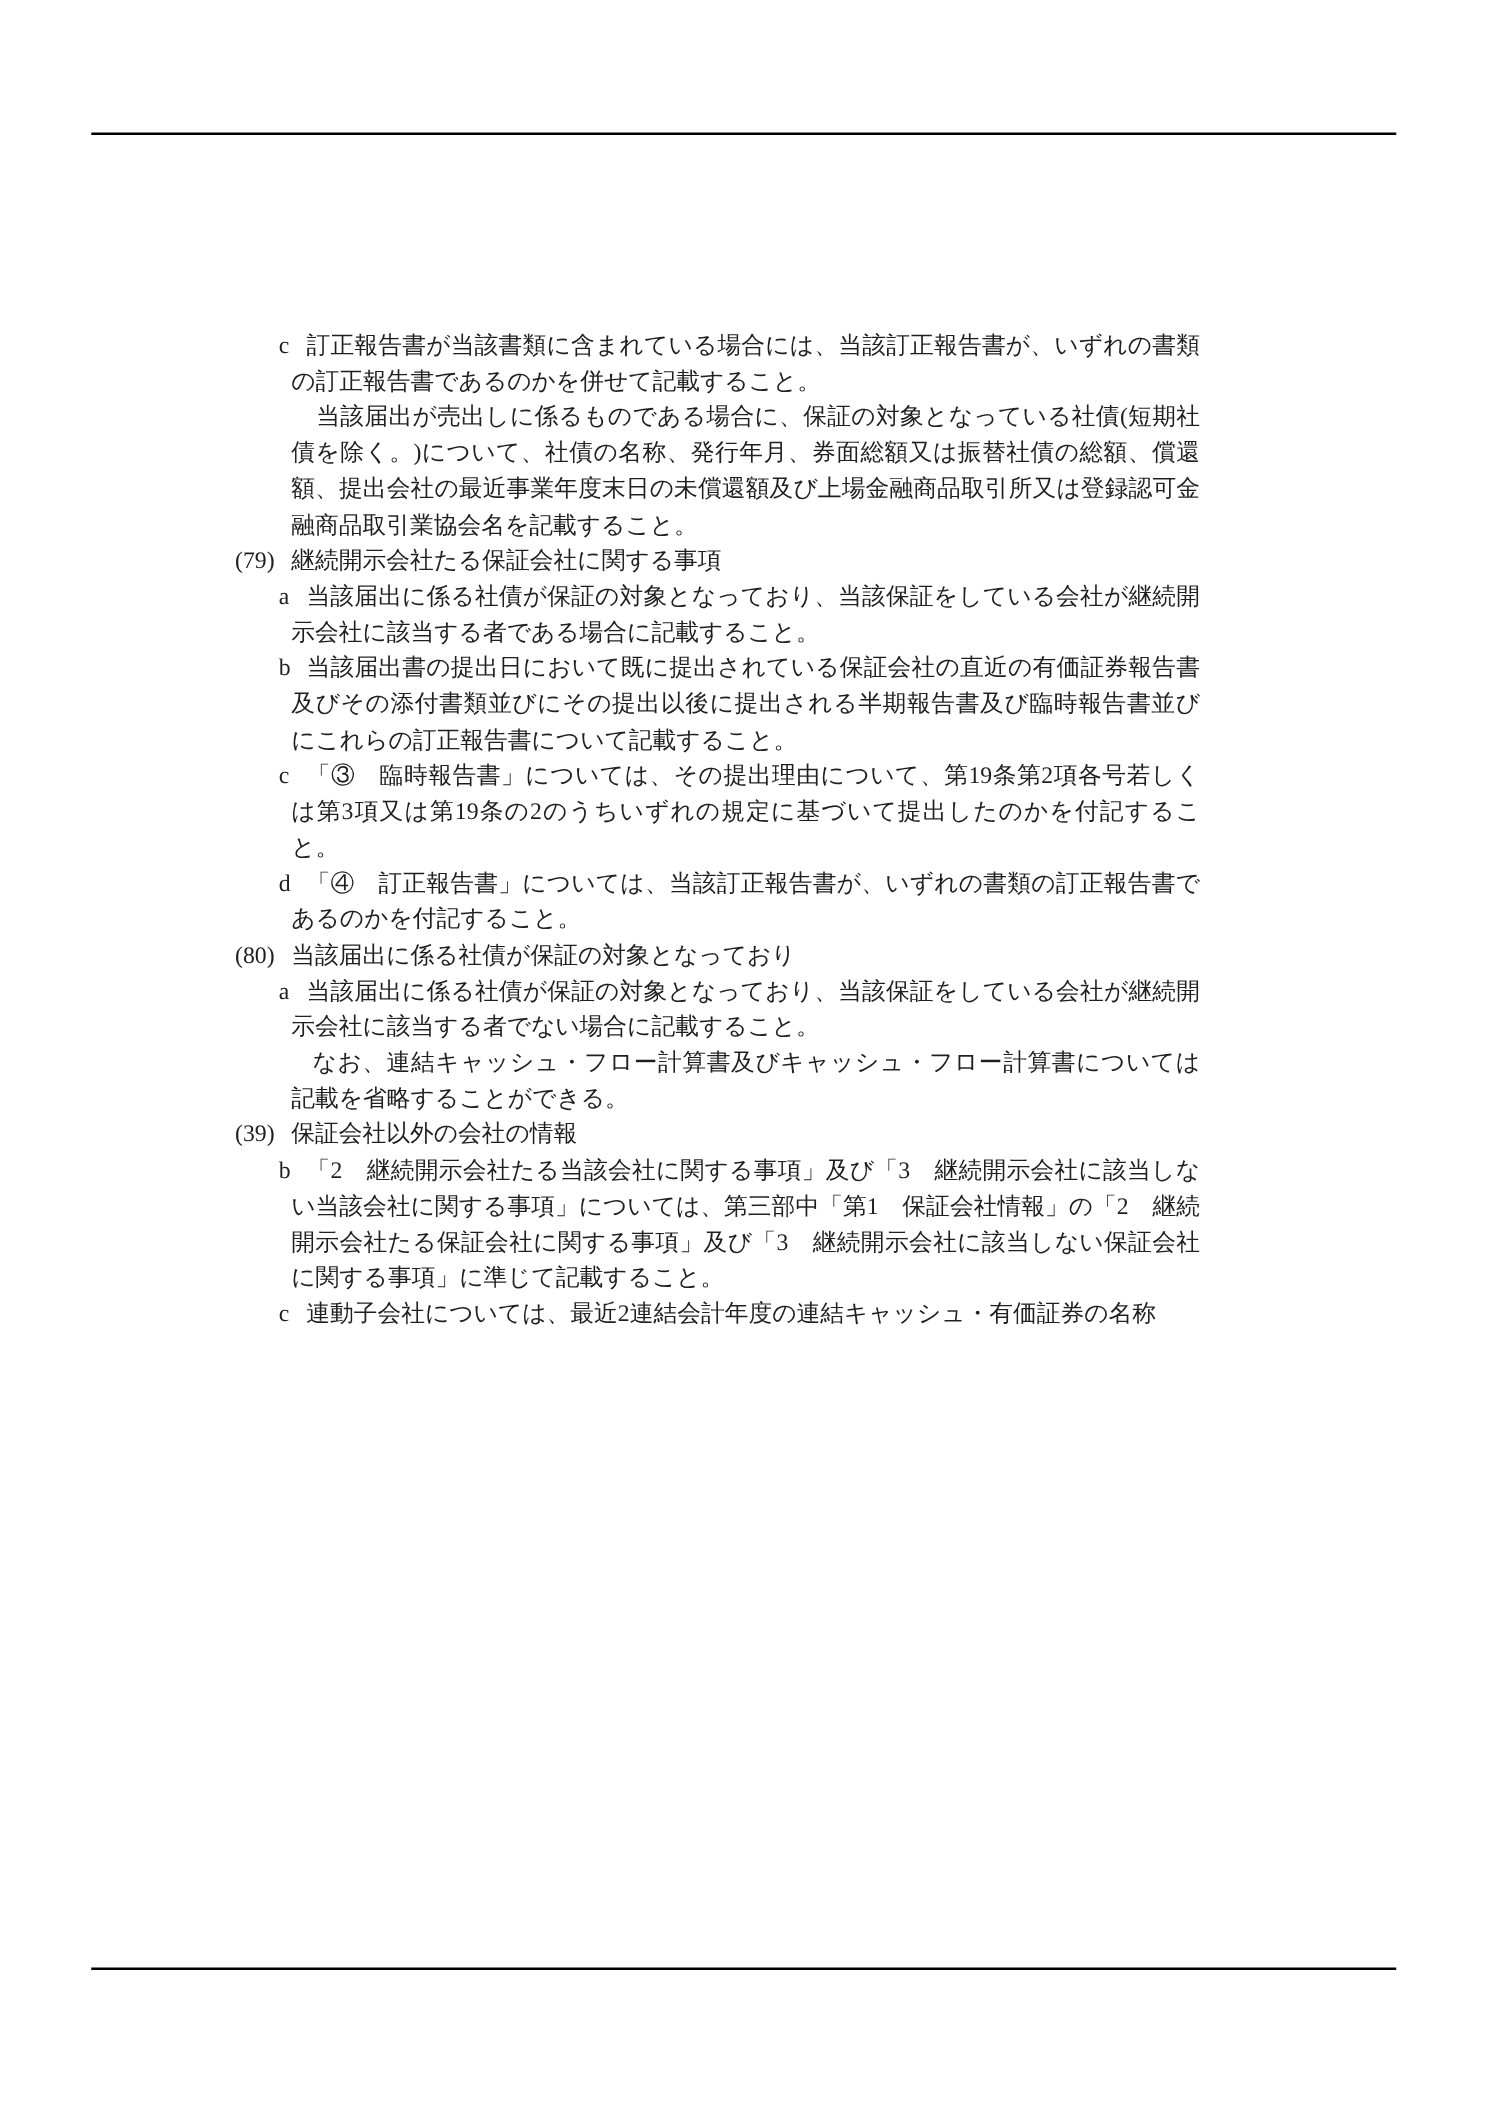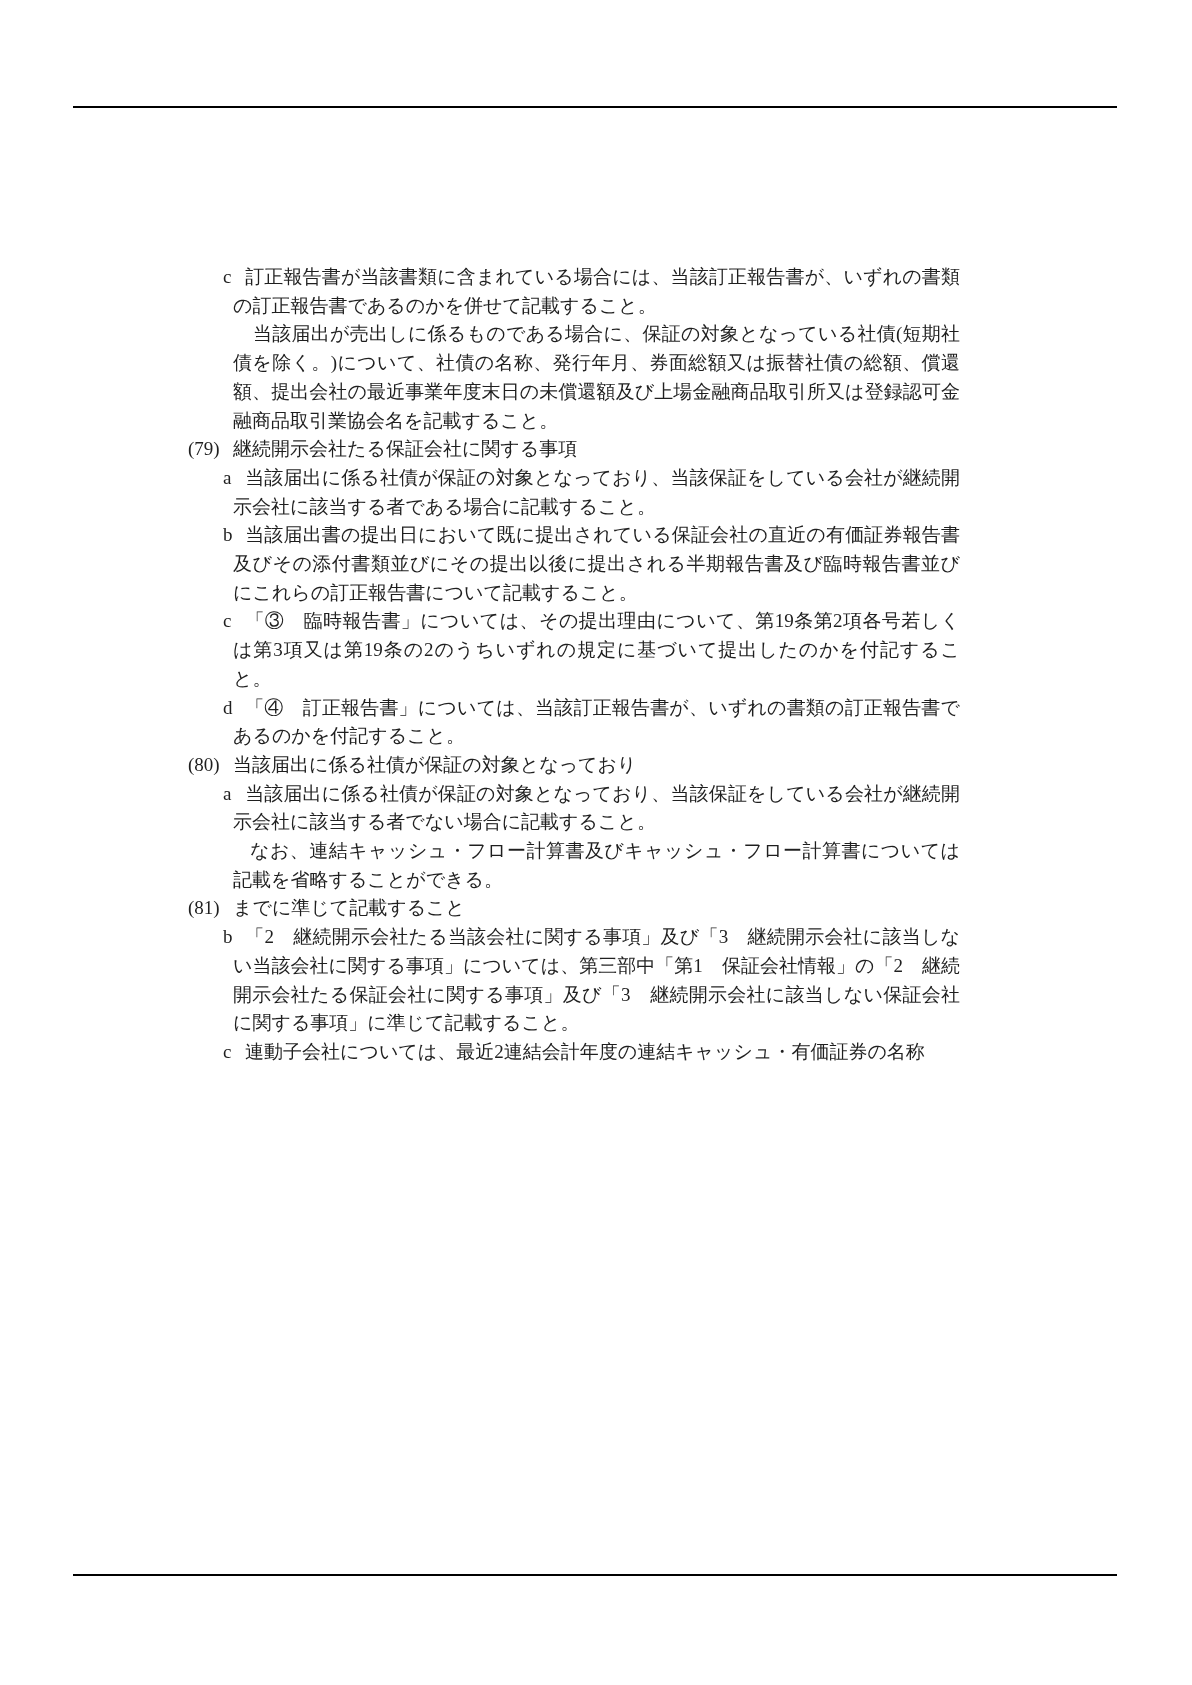--- a/index.html
+++ b/index.html
@@ -66,21 +66,21 @@
 
     <p class="letter"><span class="m">d</span><span>「④　訂正報告書」については、当該訂正報告書が、いずれの書類の訂正報告書であるのかを付記すること。</span></p>
 
     <p class="num"><span class="m">(80)</span><span>当該届出に係る社債が保証の対象となっており</span></p>
 
     <p class="letter"><span class="m">a</span><span>当該届出に係る社債が保証の対象となっており、当該保証をしている会社が継続開示会社に該当する者でない場合に記載すること。</span></p>
 
 
     <p class="note"><span>なお、連結キャッシュ・フロー計算書及びキャッシュ・フロー計算書については記載を省略することができる。</span></p>
 
-    <p class="num"><span class="m">(81)</span><span>までに準じて記載すること</span></p>
+    <p class="num"><span class="m">(39)</span><span>保証会社以外の会社の情報</span></p>
 
 
 
     <p class="letter"><span class="m">b</span><span>「2　継続開示会社たる当該会社に関する事項」及び「3　継続開示会社に該当しない当該会社に関する事項」については、第三部中「第1　保証会社情報」の「2　継続開示会社たる保証会社に関する事項」及び「3　継続開示会社に該当しない保証会社に関する事項」に準じて記載すること。</span></p>
 
     <p class="letter"><span class="m">c</span><span>連動子会社については、最近2連結会計年度の連結キャッシュ・有価証券の名称</span></p>
 
   </div>
 
   <div class="rule rule-bottom"></div>

